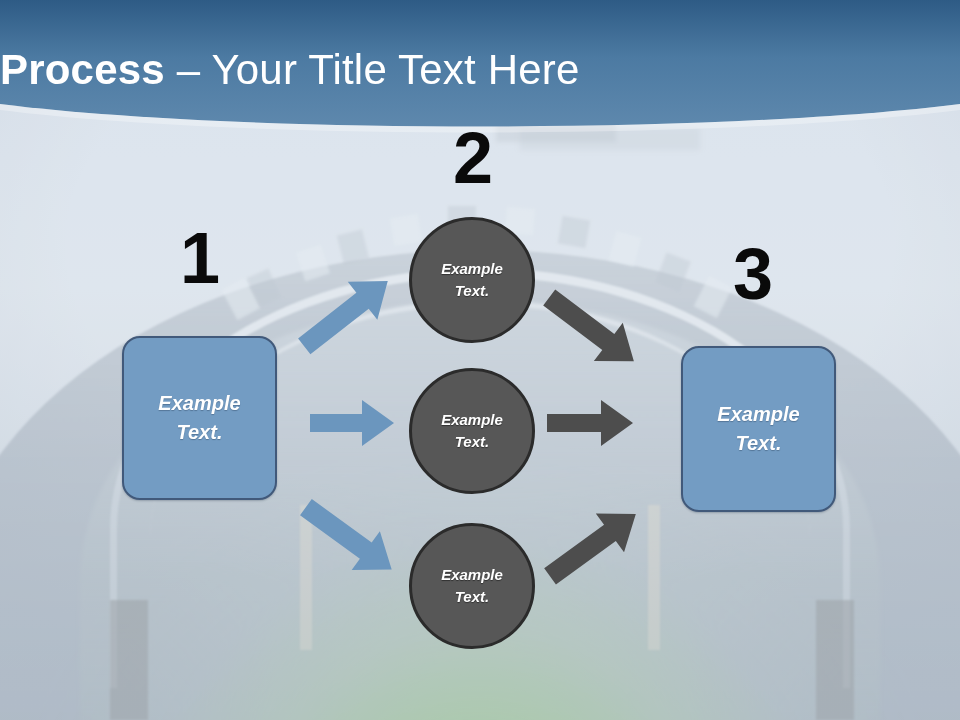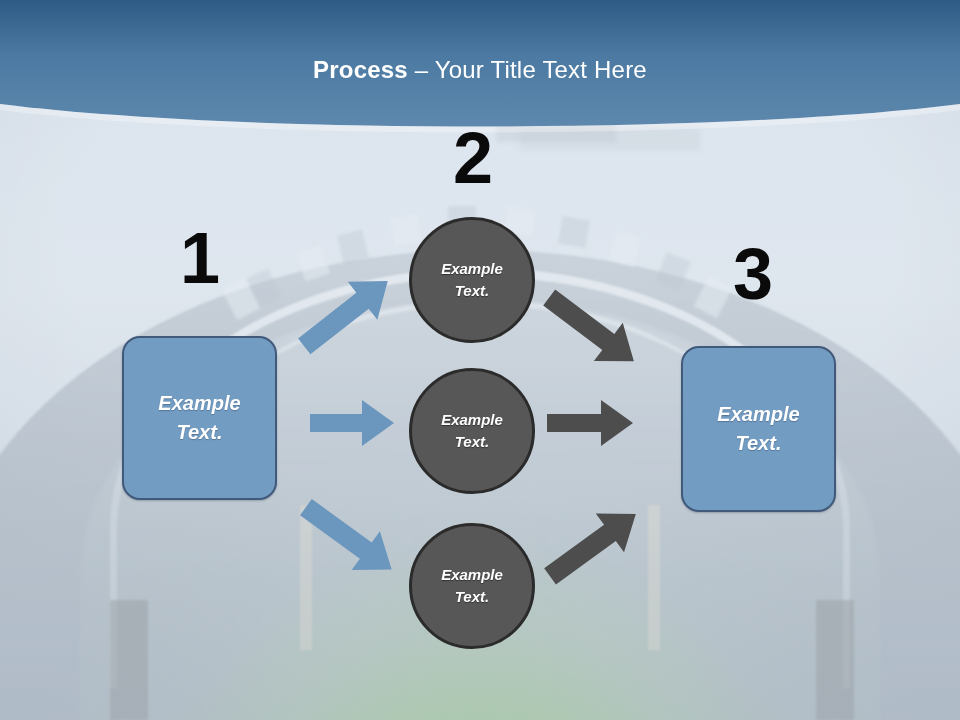--- a/index.html
+++ b/index.html
@@ -147,23 +147,22 @@
     width: 960px;
     height: 140px;
     overflow: hidden;
   }
   .header-band svg { display: block; }
 
   .title {
     position: absolute;
     left: 0; top: 50px;
     width: 960px;
-    text-align: center;
     color: #ffffff;
-    font-size: 24px;
+    font-size: 42px;
     line-height: 40px;
     letter-spacing: 0.2px;
     white-space: nowrap;
   }
   .title .bold { font-weight: bold; }
   .title .light { font-weight: normal; }
 
   
   .step-num {
     position: absolute;

